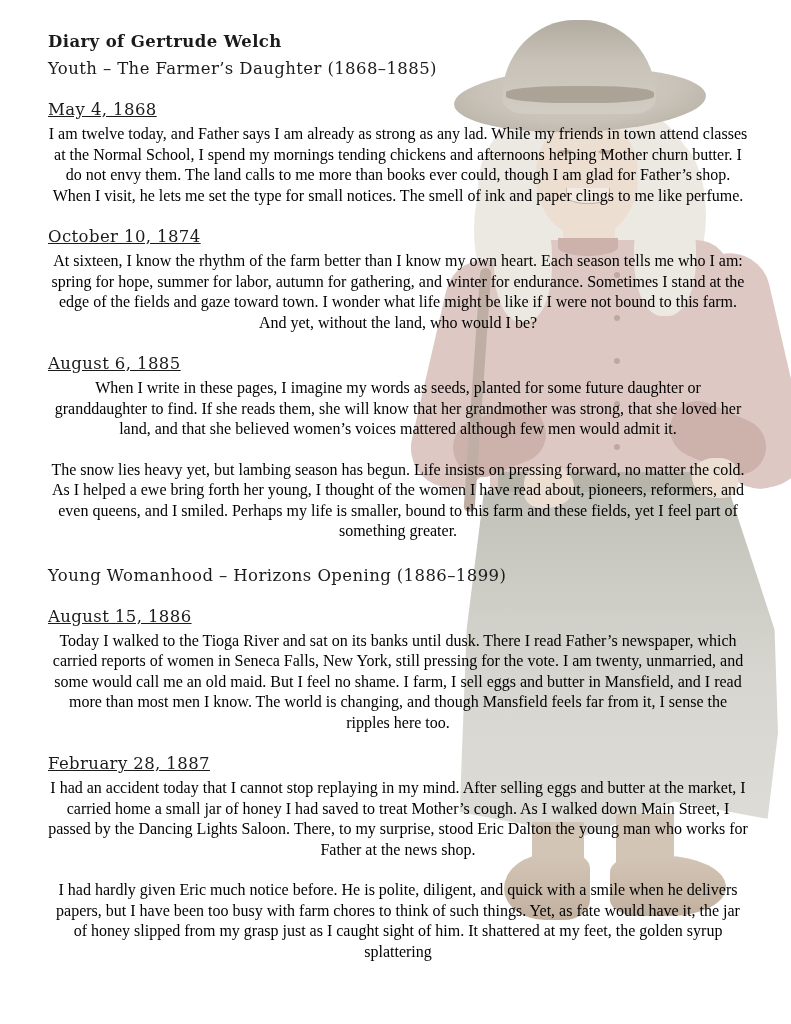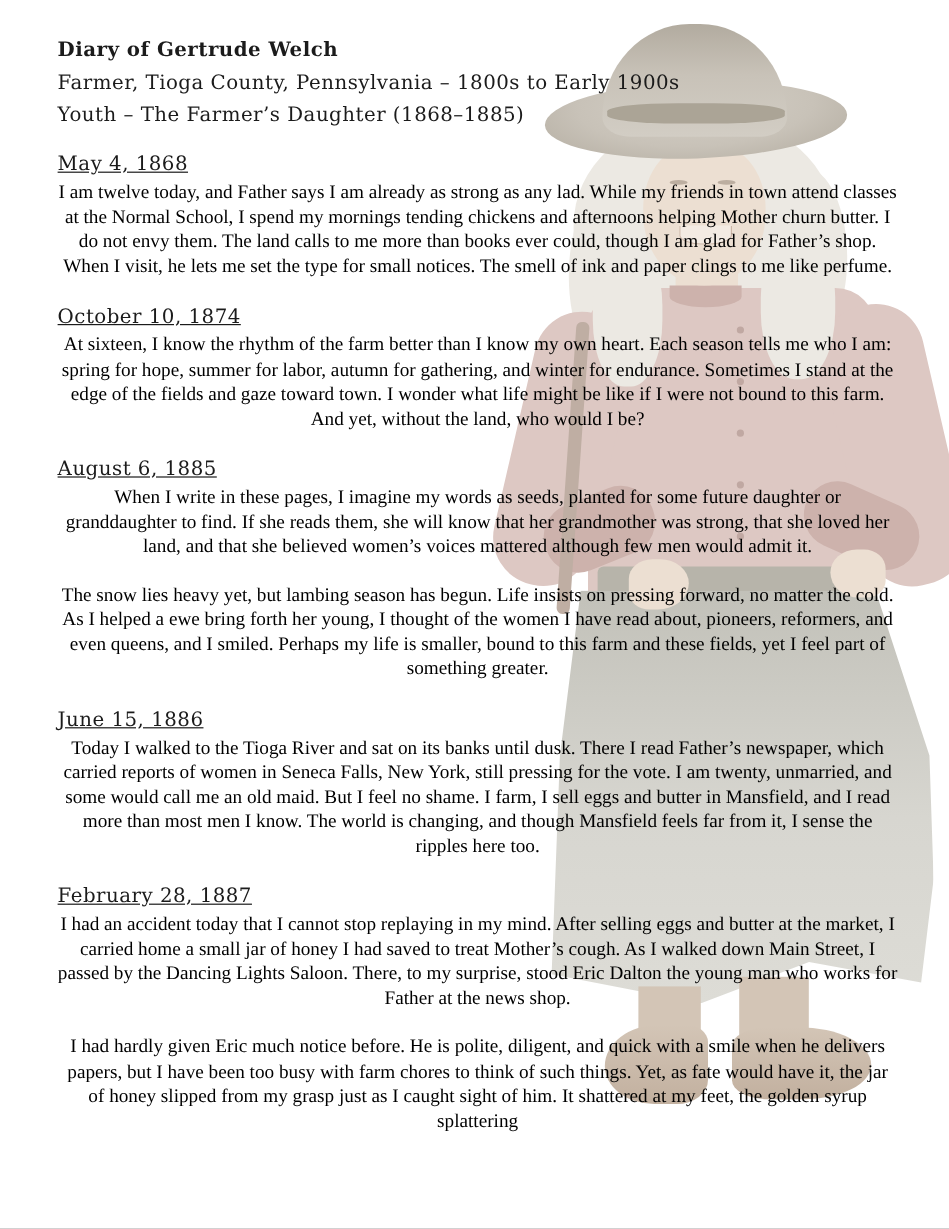--- a/index.html
+++ b/index.html
@@ -111,21 +111,20 @@
     <div class="hat-crown"></div>
     <div class="hat-band"></div>
     <div class="ankle-l"></div>
     <div class="boot-l"></div>
     <div class="ankle-r"></div>
     <div class="boot-r"></div>
   </div>
 
   <div class="content">
     <h1 class="deco doc-title">Diary of Gertrude Welch</h1>
-    <div class="deco doc-subtitle">Farmer, Tioga County, Pennsylvania – 1800s to Early 1900s</div>
 
     <section>
       <h2 class="deco section-heading">Youth – The Farmer’s Daughter (1868–1885)</h2>
 
       <article class="entry">
         <h3 class="deco entry-date">May 4, 1868</h3>
         <p>I am twelve today, and Father says I am already as strong as any lad. While my friends in town attend classes at the Normal School, I spend my mornings tending chickens and afternoons helping Mother churn butter. I do not envy them. The land calls to me more than books ever could, though I am glad for Father’s shop. When I visit, he lets me set the type for small notices. The smell of ink and paper clings to me like perfume.</p>
       </article>
 
       <article class="entry">
@@ -134,23 +133,24 @@
       </article>
 
       <article class="entry">
         <h3 class="deco entry-date">August 6, 1885</h3>
         <p>When I write in these pages, I imagine my words as seeds, planted for some future daughter or granddaughter to find. If she reads them, she will know that her grandmother was strong, that she loved her land, and that she believed women’s voices mattered although few men would admit it.</p>
         <p>The snow lies heavy yet, but lambing season has begun. Life insists on pressing forward, no matter the cold. As I helped a ewe bring forth her young, I thought of the women I have read about, pioneers, reformers, and even queens, and I smiled. Perhaps my life is smaller, bound to this farm and these fields, yet I feel part of something greater.</p>
       </article>
     </section>
 
     <section>
+      <h2 class="deco section-heading">Young Womanhood – Horizons Opening (1886–1899)</h2>
 
       <article class="entry">
-        <h3 class="deco entry-date">June 15, 1886</h3>
+        <h3 class="deco entry-date">August 15, 1886</h3>
         <p>Today I walked to the Tioga River and sat on its banks until dusk. There I read Father’s newspaper, which carried reports of women in Seneca Falls, New York, still pressing for the vote. I am twenty, unmarried, and some would call me an old maid. But I feel no shame. I farm, I sell eggs and butter in Mansfield, and I read more than most men I know. The world is changing, and though Mansfield feels far from it, I sense the ripples here too.</p>
       </article>
 
       <article class="entry">
         <h3 class="deco entry-date">February 28, 1887</h3>
         <p>I had an accident today that I cannot stop replaying in my mind. After selling eggs and butter at the market, I carried home a small jar of honey I had saved to treat Mother’s cough. As I walked down Main Street, I passed by the Dancing Lights Saloon. There, to my surprise, stood Eric Dalton the young man who works for Father at the news shop.</p>
         <p>I had hardly given Eric much notice before. He is polite, diligent, and quick with a smile when he delivers papers, but I have been too busy with farm chores to think of such things. Yet, as fate would have it, the jar of honey slipped from my grasp just as I caught sight of him. It shattered at my feet, the golden syrup splattering</p>
       </article>
     </section>
   </div>

